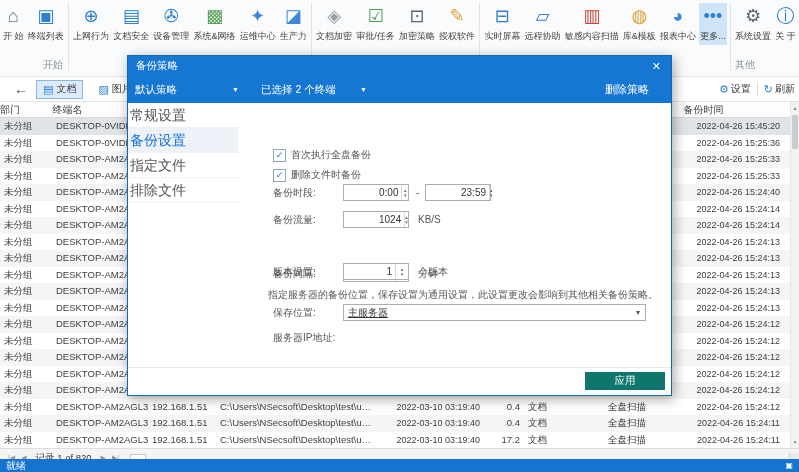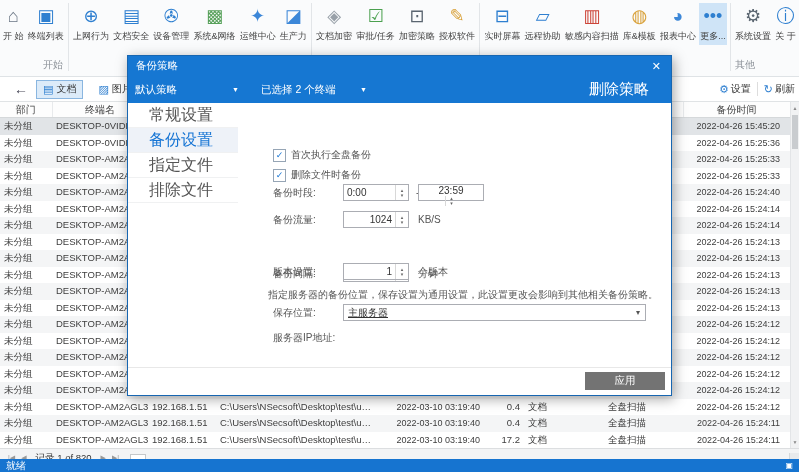--- a/index.html
+++ b/index.html
@@ -26,21 +26,21 @@
   .tbtn.selected{background:#dcebf9;border:1px solid #8ab6e0;}
   .ticon{font-size:11px;margin-right:3px;color:#2e7fd0;}
   .subbar-right{margin-left:auto;display:flex;align-items:center;margin-right:4px;}
   .sbtn{display:flex;align-items:center;font-size:10px;color:#333;}
   .sbtn .ticon{margin-right:2px;}
   .sb-div{width:1px;height:14px;background:#ddd;margin:0 6px;}
   
   .table-area{position:absolute;top:102px;left:0;width:799px;height:346px;overflow:hidden;}
   table{border-collapse:collapse;table-layout:fixed;width:790px;}
   th{height:15px;border-bottom:1px solid #d5d8da;border-right:1px solid #e8eaec;
-     font-size:10px;color:#444;font-weight:normal;padding:0 0;text-align:center;background:#fdfdfd;
+     font-size:10px;color:#444;font-weight:normal;padding:0 0;text-align:left;background:#fdfdfd;
      white-space:nowrap;overflow:hidden;}
   td{height:16.5px;line-height:16.5px;padding:0 4px;font-size:9.5px;color:#3d3d3d;
      white-space:nowrap;overflow:hidden;}
   tbody tr:nth-child(odd){background:#f4f5f6;}
   tbody tr.selected{background:#e1e4e7;}
   td.num{text-align:right;}
   td.btime{text-align:right;padding-right:10px;font-size:9px;}
   td.dt{font-size:9px;text-align:right;}
   td.pathcell{text-overflow:ellipsis;}
   .vscroll{position:absolute;top:102px;right:0;width:9px;height:346px;background:#f1f2f3;
@@ -64,51 +64,51 @@
   .dialog{position:absolute;left:127px;top:55px;width:545px;height:341px;background:#fff;
           border:1px solid #1766b1;box-shadow:2px 3px 12px rgba(0,0,0,.35);box-sizing:border-box;z-index:20;}
   .dlg-title{height:20px;background:#1677d2;color:#fff;display:flex;align-items:center;
              padding:0 8px;font-size:10.5px;}
   .dlg-close{margin-left:auto;font-size:11px;padding:0 2px;}
   .dlg-ddbar{height:27px;background:#1677d2;display:flex;align-items:center;color:#fff;font-size:10.5px;}
   .dd{display:flex;align-items:center;box-sizing:border-box;}
   .dd1{width:104px;margin-left:7px;}
   .dd2{width:106px;margin-left:22px;}
   .dd-arrow{margin-left:auto;font-size:7px;}
-  .delete-btn{margin-left:auto;margin-right:22px;font-size:15px;}
+  .delete-btn{margin-left:auto;margin-right:22px;font-size:11px;}
   .dlg-body{position:relative;height:292px;background:#fff;}
   .dlg-side{position:absolute;left:0;top:0;width:110px;height:100%;}
-  .side-item{height:24px;line-height:24px;padding-left:21px;font-size:16px;color:#555;
+  .side-item{height:24px;line-height:24px;padding-left:2px;font-size:14px;color:#555;
              border-bottom:1px solid #f0f1f2;}
   .side-item.selected{background:#eef2f8;color:#1574d4;}
   .dlg-content{position:absolute;left:110px;top:0;right:0;height:100%;font-size:10px;color:#555;}
   .c-heading{position:absolute;left:35px;top:26px;}
   .cb-row{position:absolute;left:35px;display:flex;align-items:center;}
   .cb1{top:45px;} .cb2{top:65px;}
   .cb-box{width:11px;height:11px;border:1px solid #96a5b5;background:#fff;font-size:9px;
           color:#1574d4;line-height:11px;text-align:center;margin-right:5px;box-sizing:content-box;}
   .f-label{position:absolute;left:35px;width:70px;line-height:17px;white-space:nowrap;}
   .r-time{top:81px;} .r-flow{top:108px;} .r-int{top:126px;margin-top:36px;} .r-ver{top:160px;}
   .r-loc{top:201px;} .r-ip{top:226px;}
   .spin,.winput{position:absolute;height:17px;border:1px solid #abadb3;box-sizing:border-box;
           display:flex;align-items:center;background:#fff;color:#333;}
-  .spin{left:105px;width:66px;}
-  .spin.s2{left:180px;flex-direction:column;}
+  .spin{left:105px;width:66px;padding-left:32px;}
+  .spin.s2{left:187px;}
   .spin .val{flex:1;padding:0 3px;}
   .spin.rightval .val{text-align:right;}
   .arrows{width:12px;height:100%;border-left:1px solid #d8d8d8;display:flex;flex-direction:column;
           align-items:center;justify-content:center;font-size:5px;color:#666;line-height:5px;}
   .dash{position:absolute;left:178px;line-height:17px;}
   .f-unit{position:absolute;left:180px;line-height:17px;}
   .winput{left:105px;width:303px;}
   .winput .val{flex:1;padding:0 4px;text-decoration:underline;}
   .combo-arrow{width:14px;text-align:center;font-size:8px;color:#555;}
   .f-note{position:absolute;left:30px;top:185px;white-space:nowrap;}
   .dlg-footer{position:absolute;left:0;right:0;bottom:0;height:27px;border-top:1px solid #e8e8e8;}
-  .apply-btn{position:absolute;right:6px;top:4px;width:80px;height:18px;background:#737373;
+  .apply-btn{position:absolute;right:6px;top:4px;width:80px;height:18px;background:#0f766e;
              color:#fff;font-size:10.5px;display:flex;align-items:center;justify-content:center;}
 </style>
 </head>
 <body>
 
 <div class="app">
 
   <div class="ribbon">
     <div class="ribbon-items">
 

